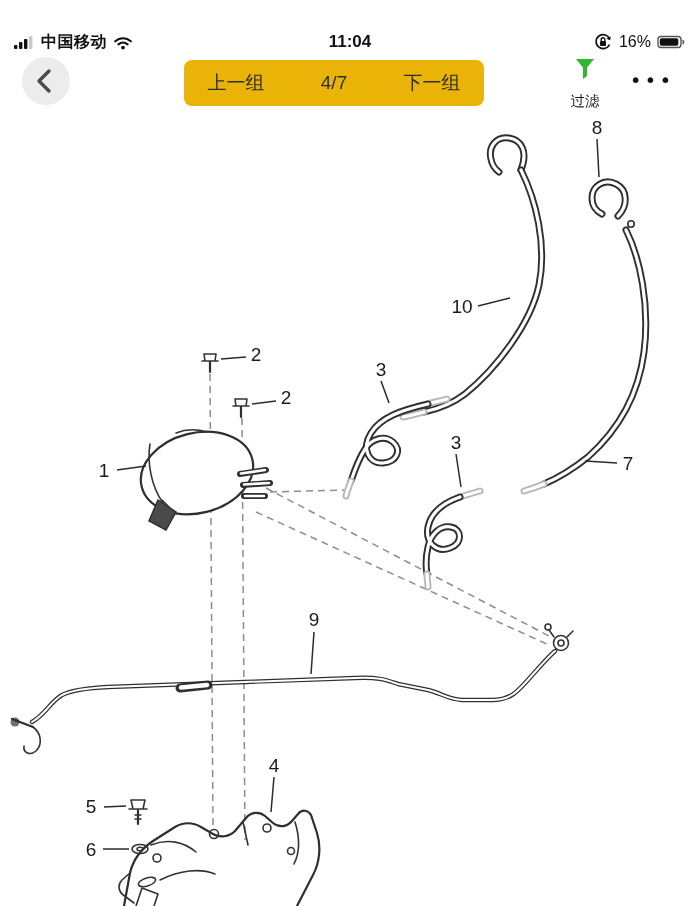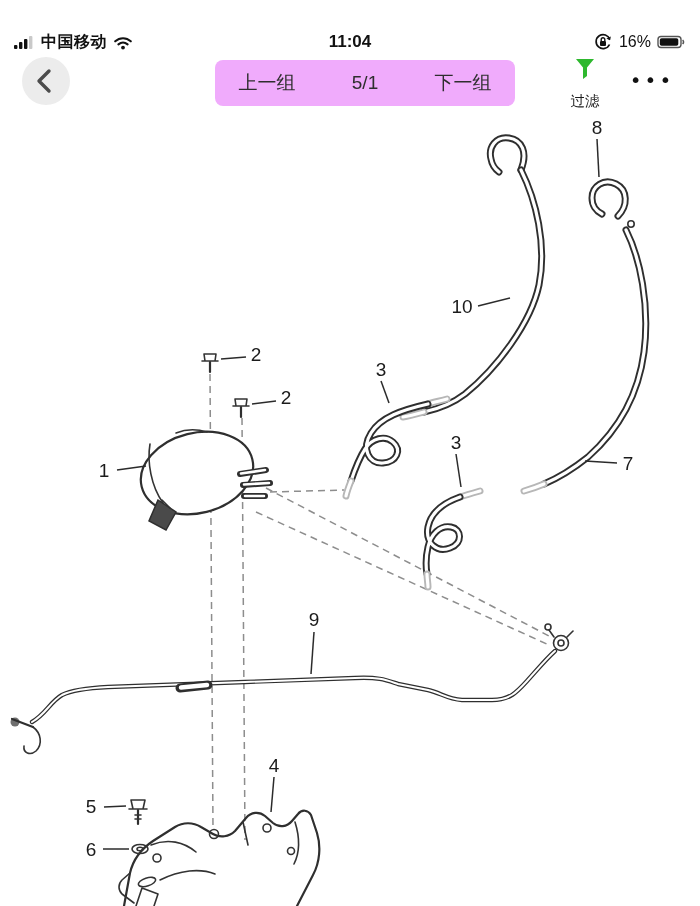--- a/index.html
+++ b/index.html
@@ -23,21 +23,21 @@
   .header{position:absolute;left:0;top:0;width:700px;height:96px;background:#fff;z-index:5;margin-top:24px;}
   .status{position:absolute;top:0;left:0;right:0;height:32px;display:flex;
           align-items:center;justify-content:space-between;padding:4px 14px 0 14px;box-sizing:border-box;}
   .sb-left,.sb-right{display:flex;align-items:center;gap:6px;}
   .carrier{font-size:16px;font-weight:700;letter-spacing:.5px;}
   .clock{position:absolute;left:50%;transform:translateX(-50%);font-size:17px;font-weight:700;text-align:center;}
   .batt-pct{font-size:16px;font-weight:500;}
 
   .back-btn{position:absolute;top:33px;left:22px;width:48px;height:48px;border:none;
             border-radius:50%;background:#ececec;display:flex;align-items:center;justify-content:center;cursor:pointer;padding:0;}
-  .pager{position:absolute;top:36px;left:215px;width:300px;height:46px;background:#f0abfc;
+  .pager{position:absolute;top:36px;left:184px;width:300px;height:46px;background:#eab308;
          border-radius:8px;display:flex;align-items:stretch;}
   .pager .cell{flex:1;display:flex;align-items:center;justify-content:center;
                font-size:19px;color:#2e2e2e;background:none;border:none;cursor:pointer;
                font-family:"Liberation Sans",sans-serif;}
   .pager .cell.static{cursor:default;color:#2e2e2e;}
   .filter-btn{position:absolute;top:33px;left:559px;width:52px;border:none;background:none;
               display:flex;flex-direction:column;align-items:center;gap:11px;cursor:pointer;padding:0;}
   .filter-label{font-size:14.5px;color:#1c1c1c;}
   .more-btn{position:absolute;top:41px;left:624px;width:56px;height:30px;border:none;background:none;
             font-size:20px;letter-spacing:3px;color:#111;cursor:pointer;text-align:center;padding:0;
@@ -220,21 +220,21 @@
   </div>
 
   <button class="back-btn">
     <svg width="48" height="48" viewBox="0 0 48 48">
       <path d="M 27 14 L 17 24 L 27 34" stroke="#4c4c4c" stroke-width="3.4" fill="none" stroke-linecap="round" stroke-linejoin="round"></path>
     </svg>
   </button>
 
   <div class="pager">
     <button class="cell">上一组</button>
-    <div class="cell static">5/1</div>
+    <div class="cell static">4/7</div>
     <button class="cell">下一组</button>
   </div>
 
   <button class="filter-btn">
     <svg width="24" height="24" viewBox="0 0 24 24">
       <path d="M 3 2 H 21 L 14 10.5 V 19 L 10 22 V 10.5 Z" fill="#2eb82e"></path>
     </svg>
     <span class="filter-label">过滤</span>
   </button>
 

